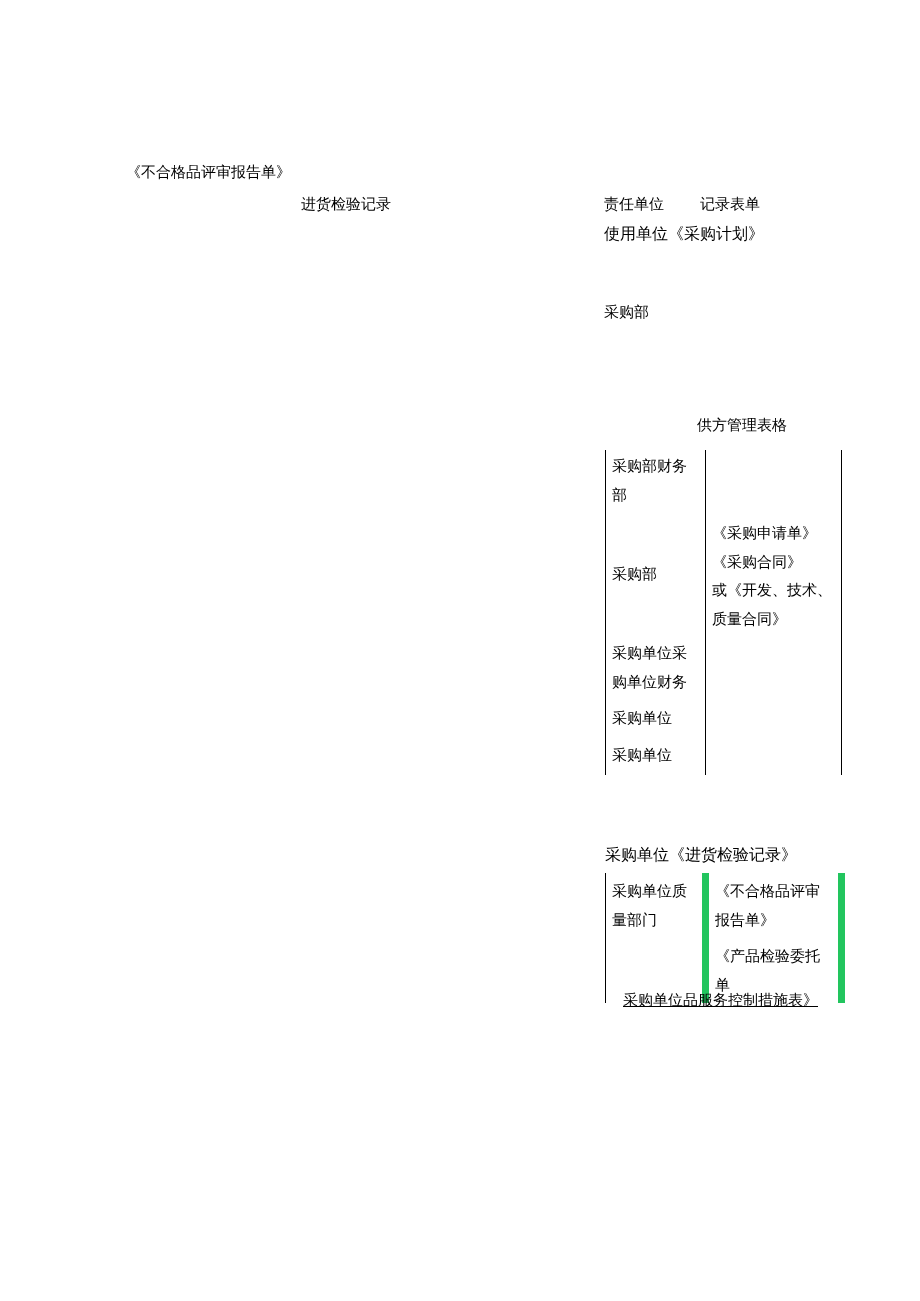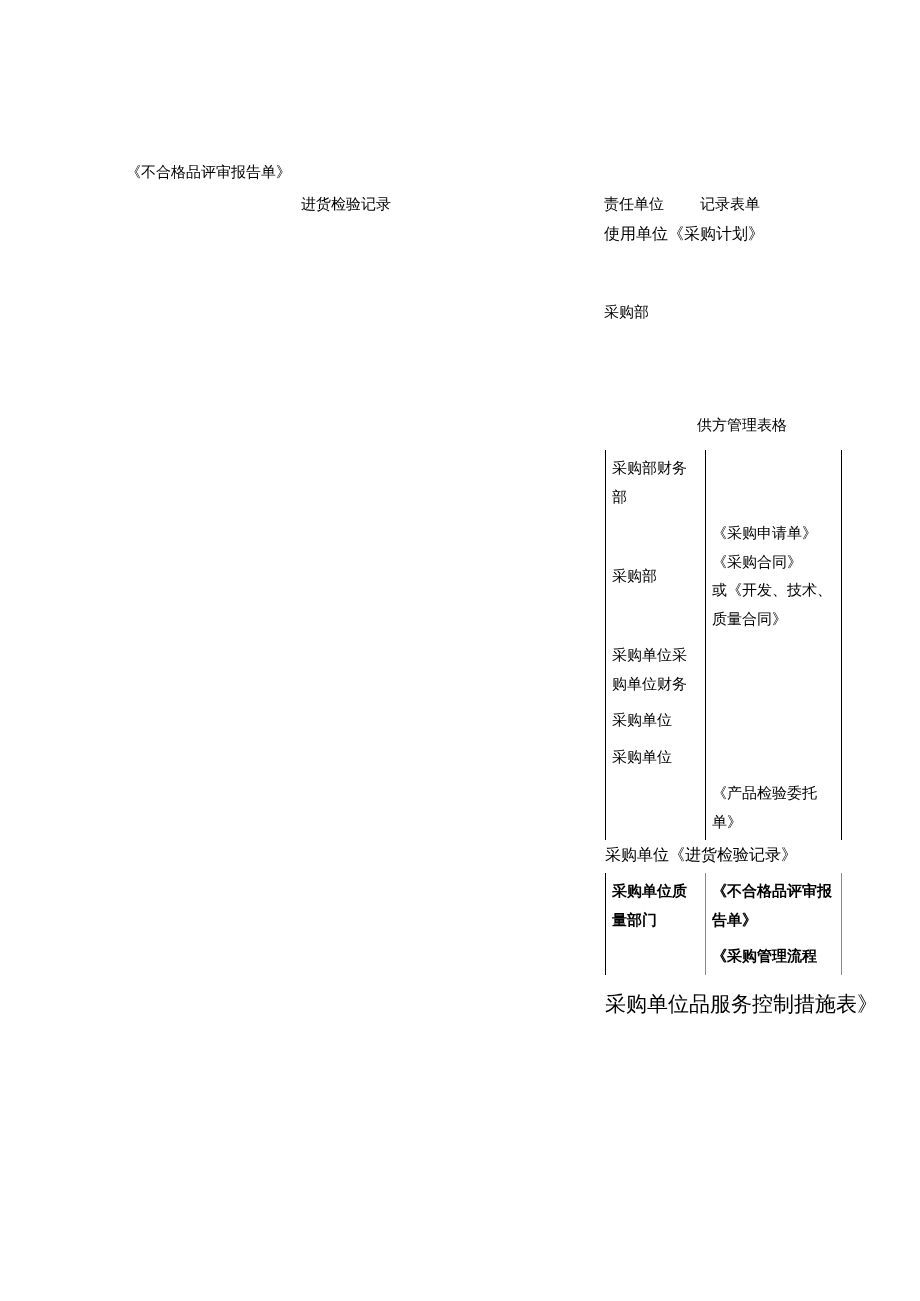--- a/index.html
+++ b/index.html
@@ -65,56 +65,57 @@
     }
     .table1 td {
       border-left: 1px solid #000;
       border-right: 1px solid #000;
       padding: 4px 8px 4px 6px;
       vertical-align: middle;
       line-height: 1.9;
     }
     .table1 td.col-left {
       width: 100px;
+      font-family: Liberation Mono, monospace;
     }
     .table1 td.col-right {
       width: 136px;
     }
     .purch-unit-record {
       position: absolute;
       left: 605px;
       top: 842px;
       font-size: 16px;
     }
     .table2 {
       position: absolute;
       left: 605px;
       top: 873px;
       border-collapse: collapse;
       font-size: 15px;
     }
     .table2 td {
       border-left: 1px solid #000;
-      border-right: 1px solid #22c55e;
+      border-right: 7px solid #22c55e;
       padding: 4px 8px 4px 6px;
       vertical-align: middle;
       line-height: 1.9;
-      font-weight: bold;
     }
     .table2 td.col-left {
       width: 100px;
     }
     .table2 td.col-right {
       width: 136px;
     }
     .footer-text {
       position: absolute;
-      left: 605px;
+      left: 623px;
       top: 988px;
-      font-size: 21px;
+      font-size: 15px;
+      text-decoration: underline;
     }
   </style>
 </head>
 <body>
 
 <div class="title">《不合格品评审报告单》</div>
 
 <div class="flow-title">进货检验记录</div>
 
 <div class="header-right">
@@ -144,35 +145,31 @@
     <td class="col-right"></td>
   </tr>
   <tr>
     <td class="col-left">采购单位</td>
     <td class="col-right"></td>
   </tr>
   <tr>
     <td class="col-left">采购单位</td>
     <td class="col-right"></td>
   </tr>
-  <tr>
-    <td class="col-left"></td>
-    <td class="col-right">《产品检验委托单》</td>
-  </tr>
 </tbody>
   </table>
 
 <div class="purch-unit-record">采购单位《进货检验记录》</div>
 
 <table class="table2">
   <tbody>
       <tr>
     <td class="col-left">采购单位质量部门</td>
     <td class="col-right">《不合格品评审报告单》</td>
   </tr>
   <tr>
     <td class="col-left"></td>
-    <td class="col-right">《采购管理流程</td>
+    <td class="col-right">《产品检验委托单</td>
   </tr>
 </tbody>
   </table>
 
 <div class="footer-text">采购单位品服务控制措施表》</div>
 
 </body></html>

